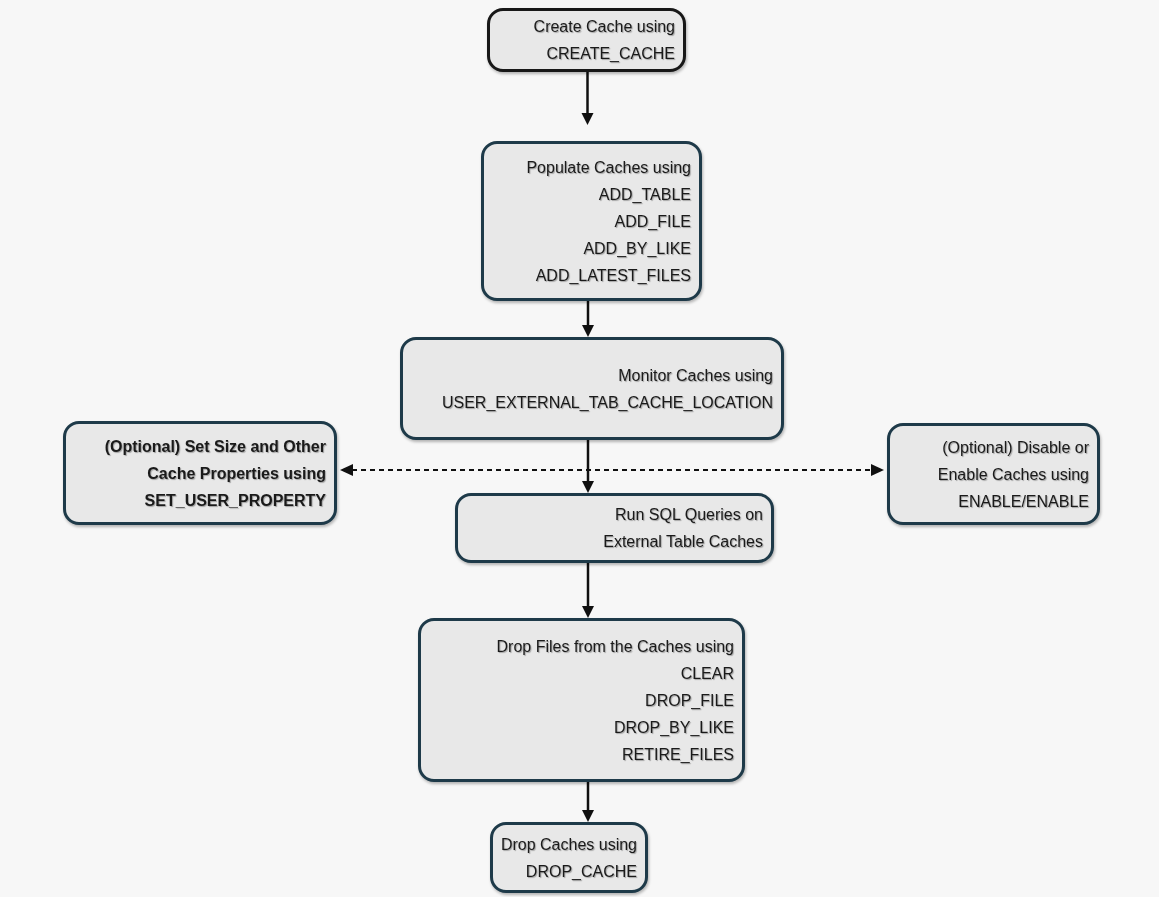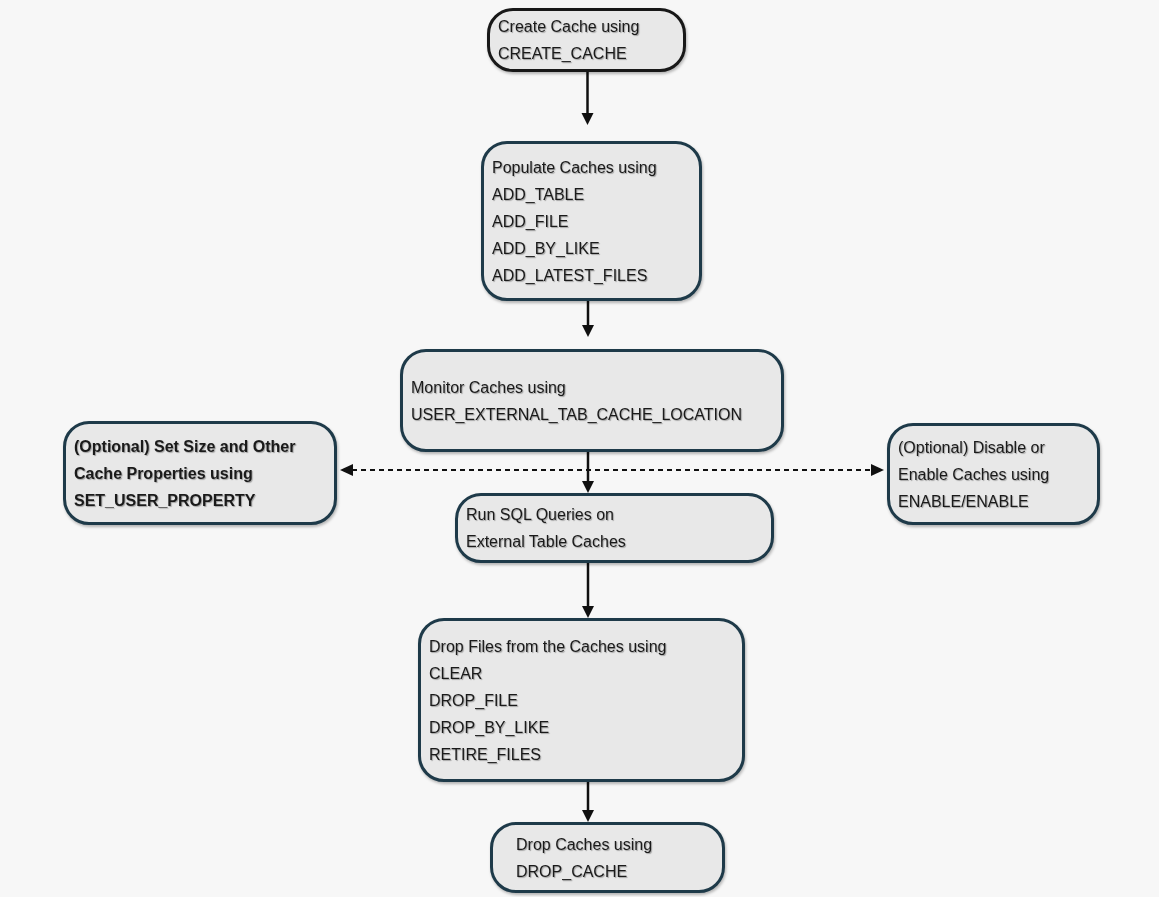--- a/index.html
+++ b/index.html
@@ -21,47 +21,47 @@
     width: 1159px; height: 897px;
     pointer-events: none;
   }
   .arrows line { stroke: var(--arrow, #101010); }
   .arrows polygon { fill: var(--arrow, #101010); }
   .node {
     position: absolute;
     box-sizing: border-box;
     background: var(--node-fill, #e8e8e8);
     border: 3px solid var(--node-border, #1e3a49);
-    border-radius: 26px;
+    border-radius: 16px;
     box-shadow: 1px 2px 3px rgba(0,0,0,0.28);
     display: flex;
     flex-direction: column;
     justify-content: center;
-    align-items: flex-start;
+    align-items: flex-end;
     text-align: center;
     padding: 4px 8px;
   }
   .node.dark { border-color: var(--node-border-dark, #181818); }
   .node .line {
     display: block;
     font-size: 16px;
     line-height: 27px;
     color: var(--text, #1a1a1a);
     text-shadow: 1px 1px 1px rgba(0,0,0,0.30);
     white-space: nowrap;
   }
   
   .n-create     { left: 487px; top: 8px;   width: 199px; height: 64px; }
   .n-populate   { left: 481px; top: 141px; width: 221px; height: 160px; }
-  .n-monitor    { left: 400px; top: 337px; width: 384px; height: 103px; margin-top: 12px; }
+  .n-monitor    { left: 400px; top: 337px; width: 384px; height: 103px; }
   .n-setprop    { left: 63px;  top: 421px; width: 274px; height: 104px; font-weight: bold; }
   .n-disable    { left: 887px; top: 423px; width: 213px; height: 102px; }
   .n-runsql     { left: 455px; top: 493px; width: 319px; height: 70px; }
   .n-dropfiles  { left: 418px; top: 618px; width: 327px; height: 164px; }
-  .n-dropcache  { left: 490px; top: 822px; width: 235px; height: 71px; padding-left: 23px; }
+  .n-dropcache  { left: 490px; top: 822px; width: 158px; height: 71px; padding-left: 23px; }
 </style>
 </head>
 <body>
 
 <div class="canvas">
 
   <svg class="arrows" viewBox="0 0 1159 897">
     <g>
       <line x1="587.5" y1="72" x2="587.5" y2="114" stroke-width="2.5"></line>
       <polygon points="581.5,113 593.5,113 587.5,125"></polygon>

